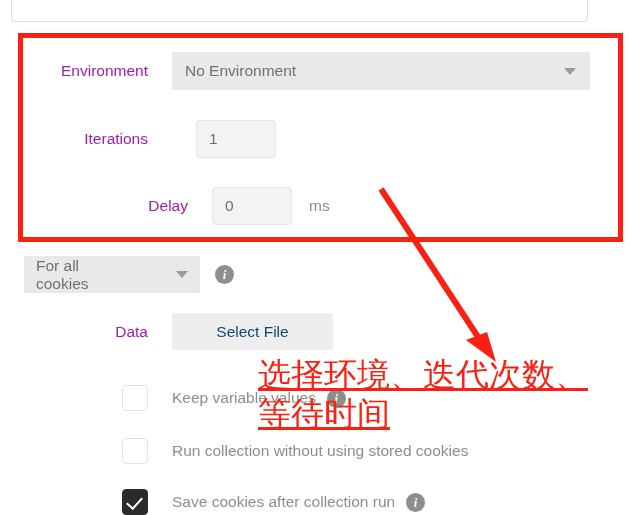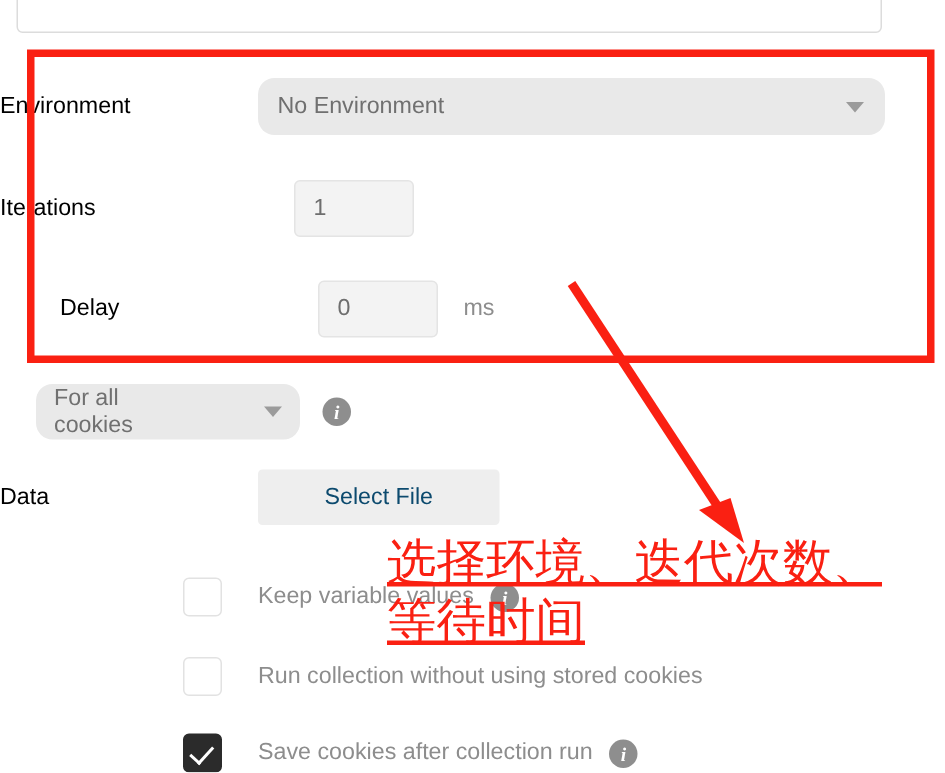--- a/index.html
+++ b/index.html
@@ -34,38 +34,38 @@
 
   
   .row {
     position: absolute;
     display: flex;
     align-items: center;
     left: 0;
   }
   .field-label {
     width: 148px;
-    text-align: left;
+    text-align: right;
     padding-right: 0px;
-    color: #000000;
+    color: #a21caf;
     font-size: 15.5px;
     box-sizing: border-box;
     white-space: nowrap;
   }
   .control-wrap {
     margin-left: 24px;
     display: flex;
     align-items: center;
   }
 
   
   .select {
     background: #e9e9e9;
     border: none;
-    border-radius: 11px;
+    border-radius: 1px;
     color: #707070;
     font-size: 15.5px;
     display: flex;
     align-items: center;
     justify-content: space-between;
     box-sizing: border-box;
     cursor: pointer;
     font-family: "Liberation Sans", sans-serif;
     gap: 40px;
   }

